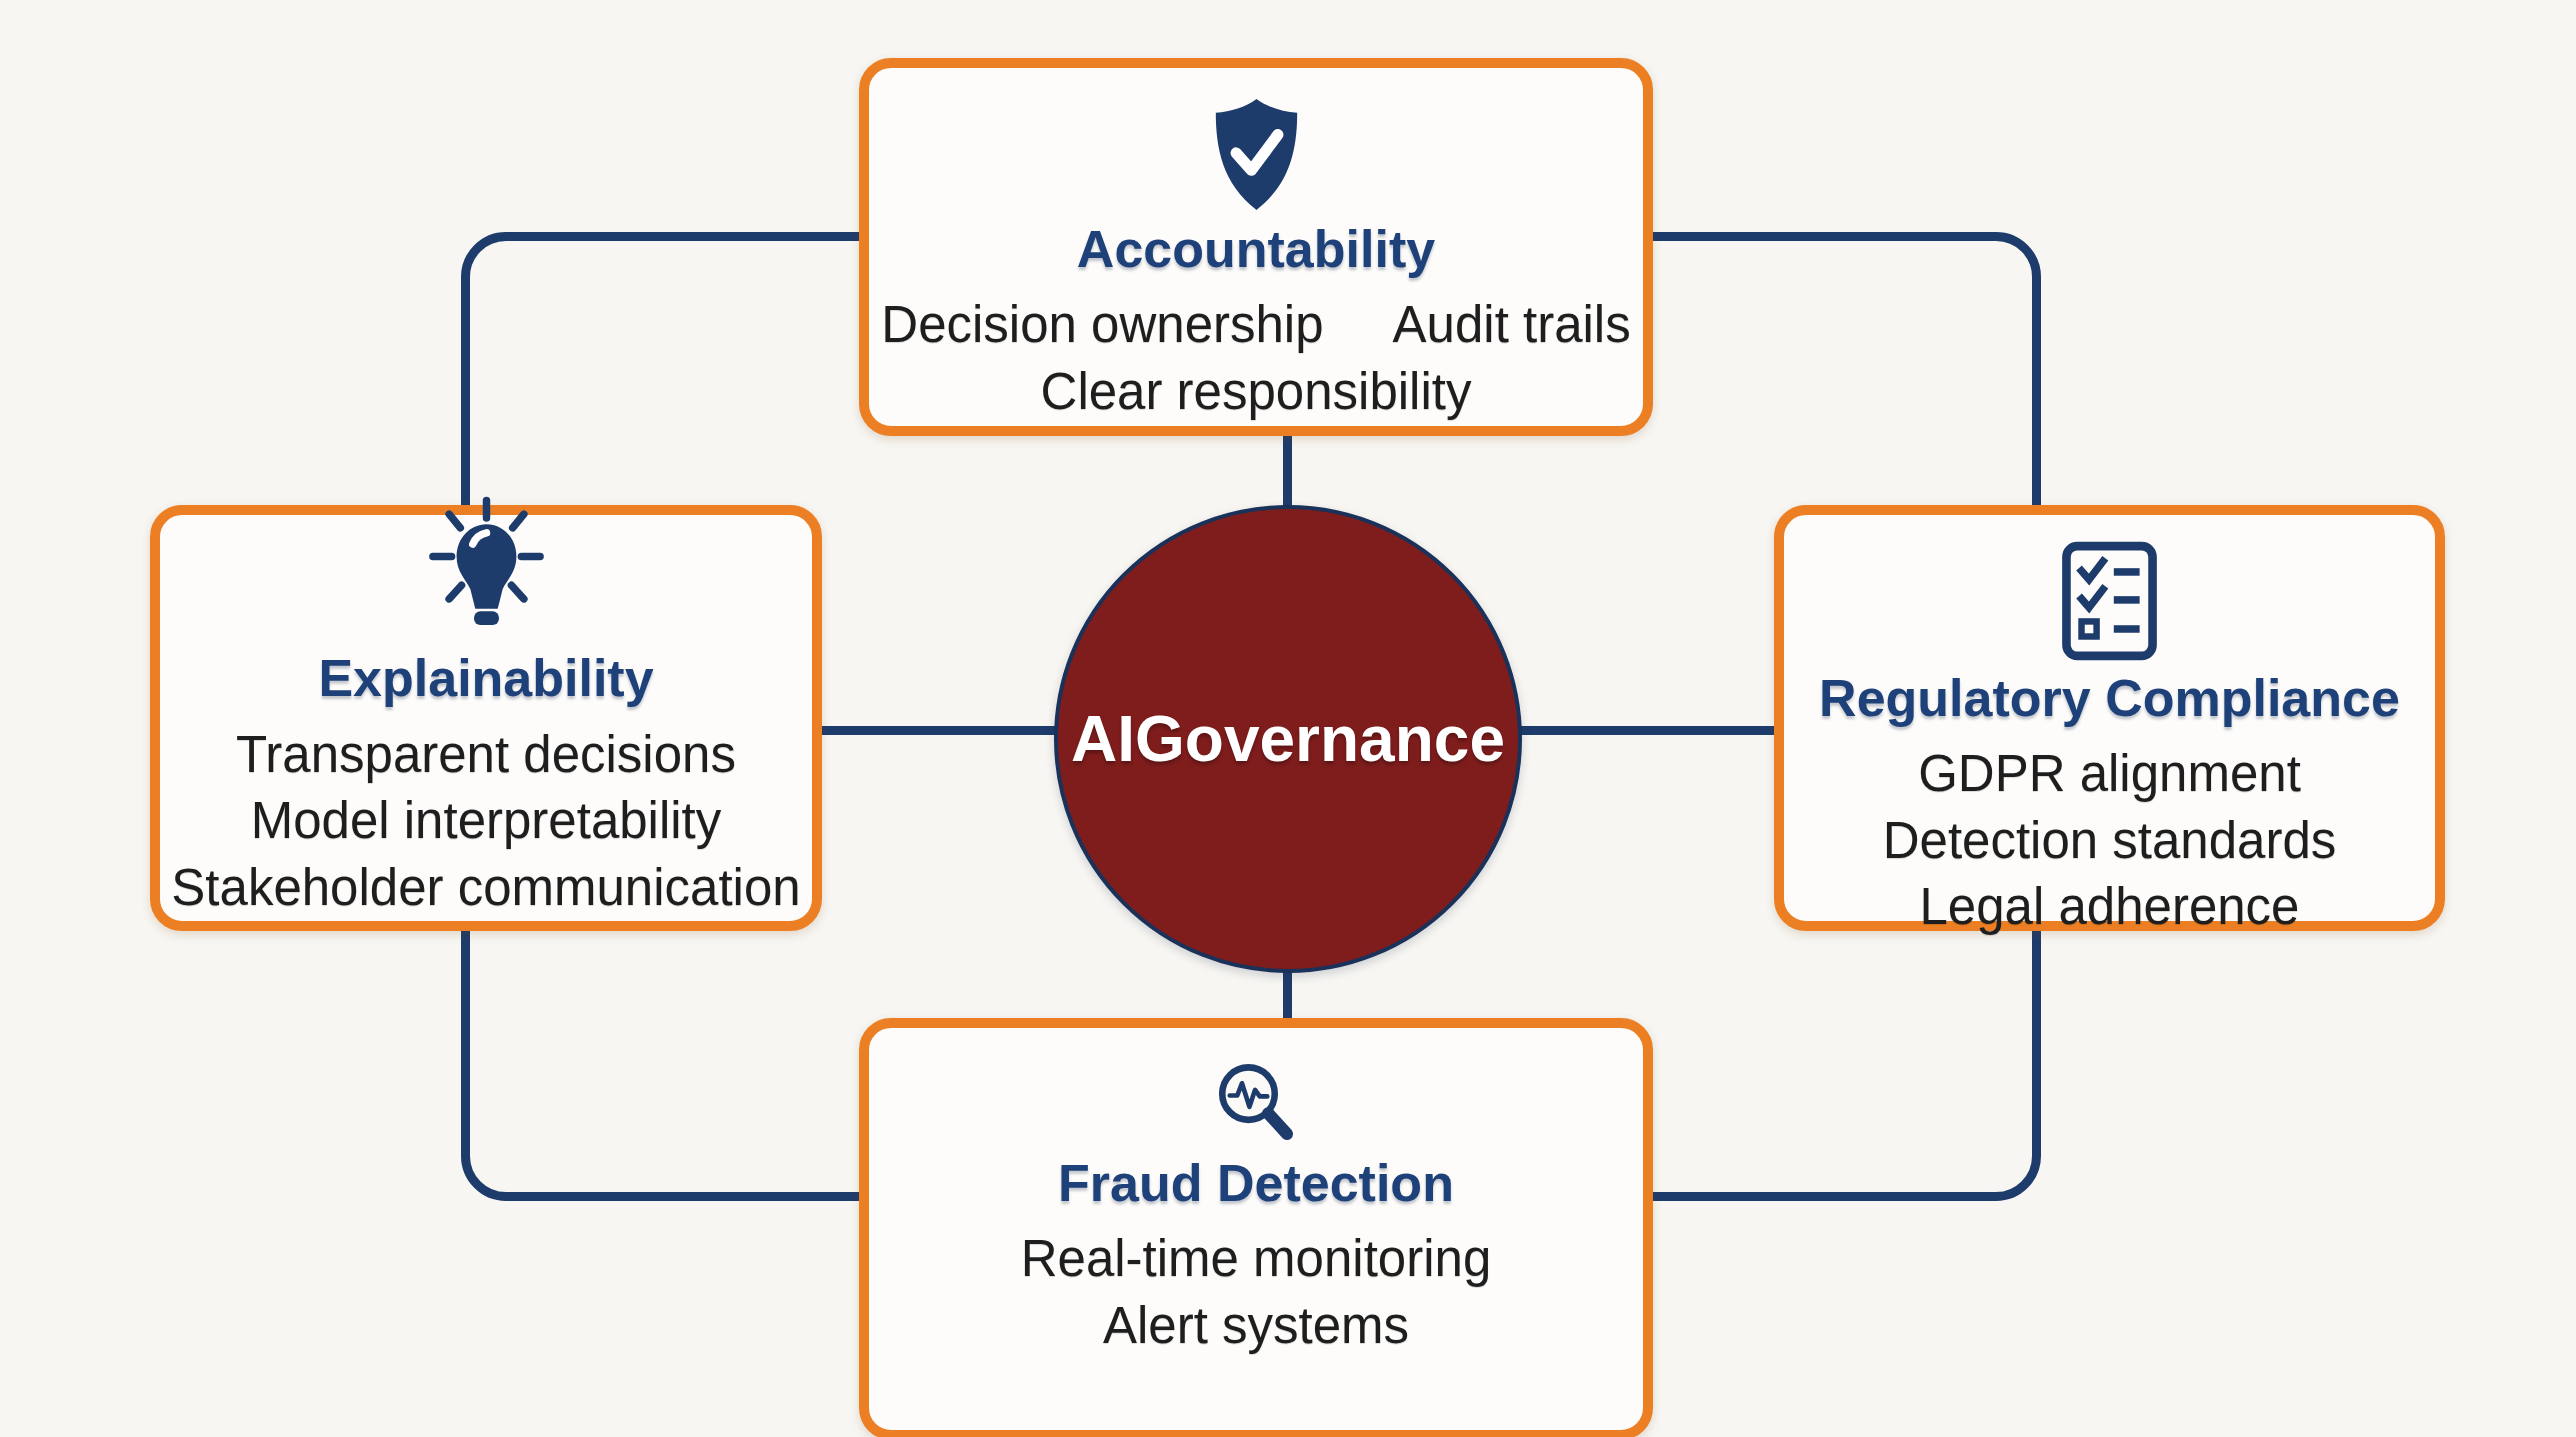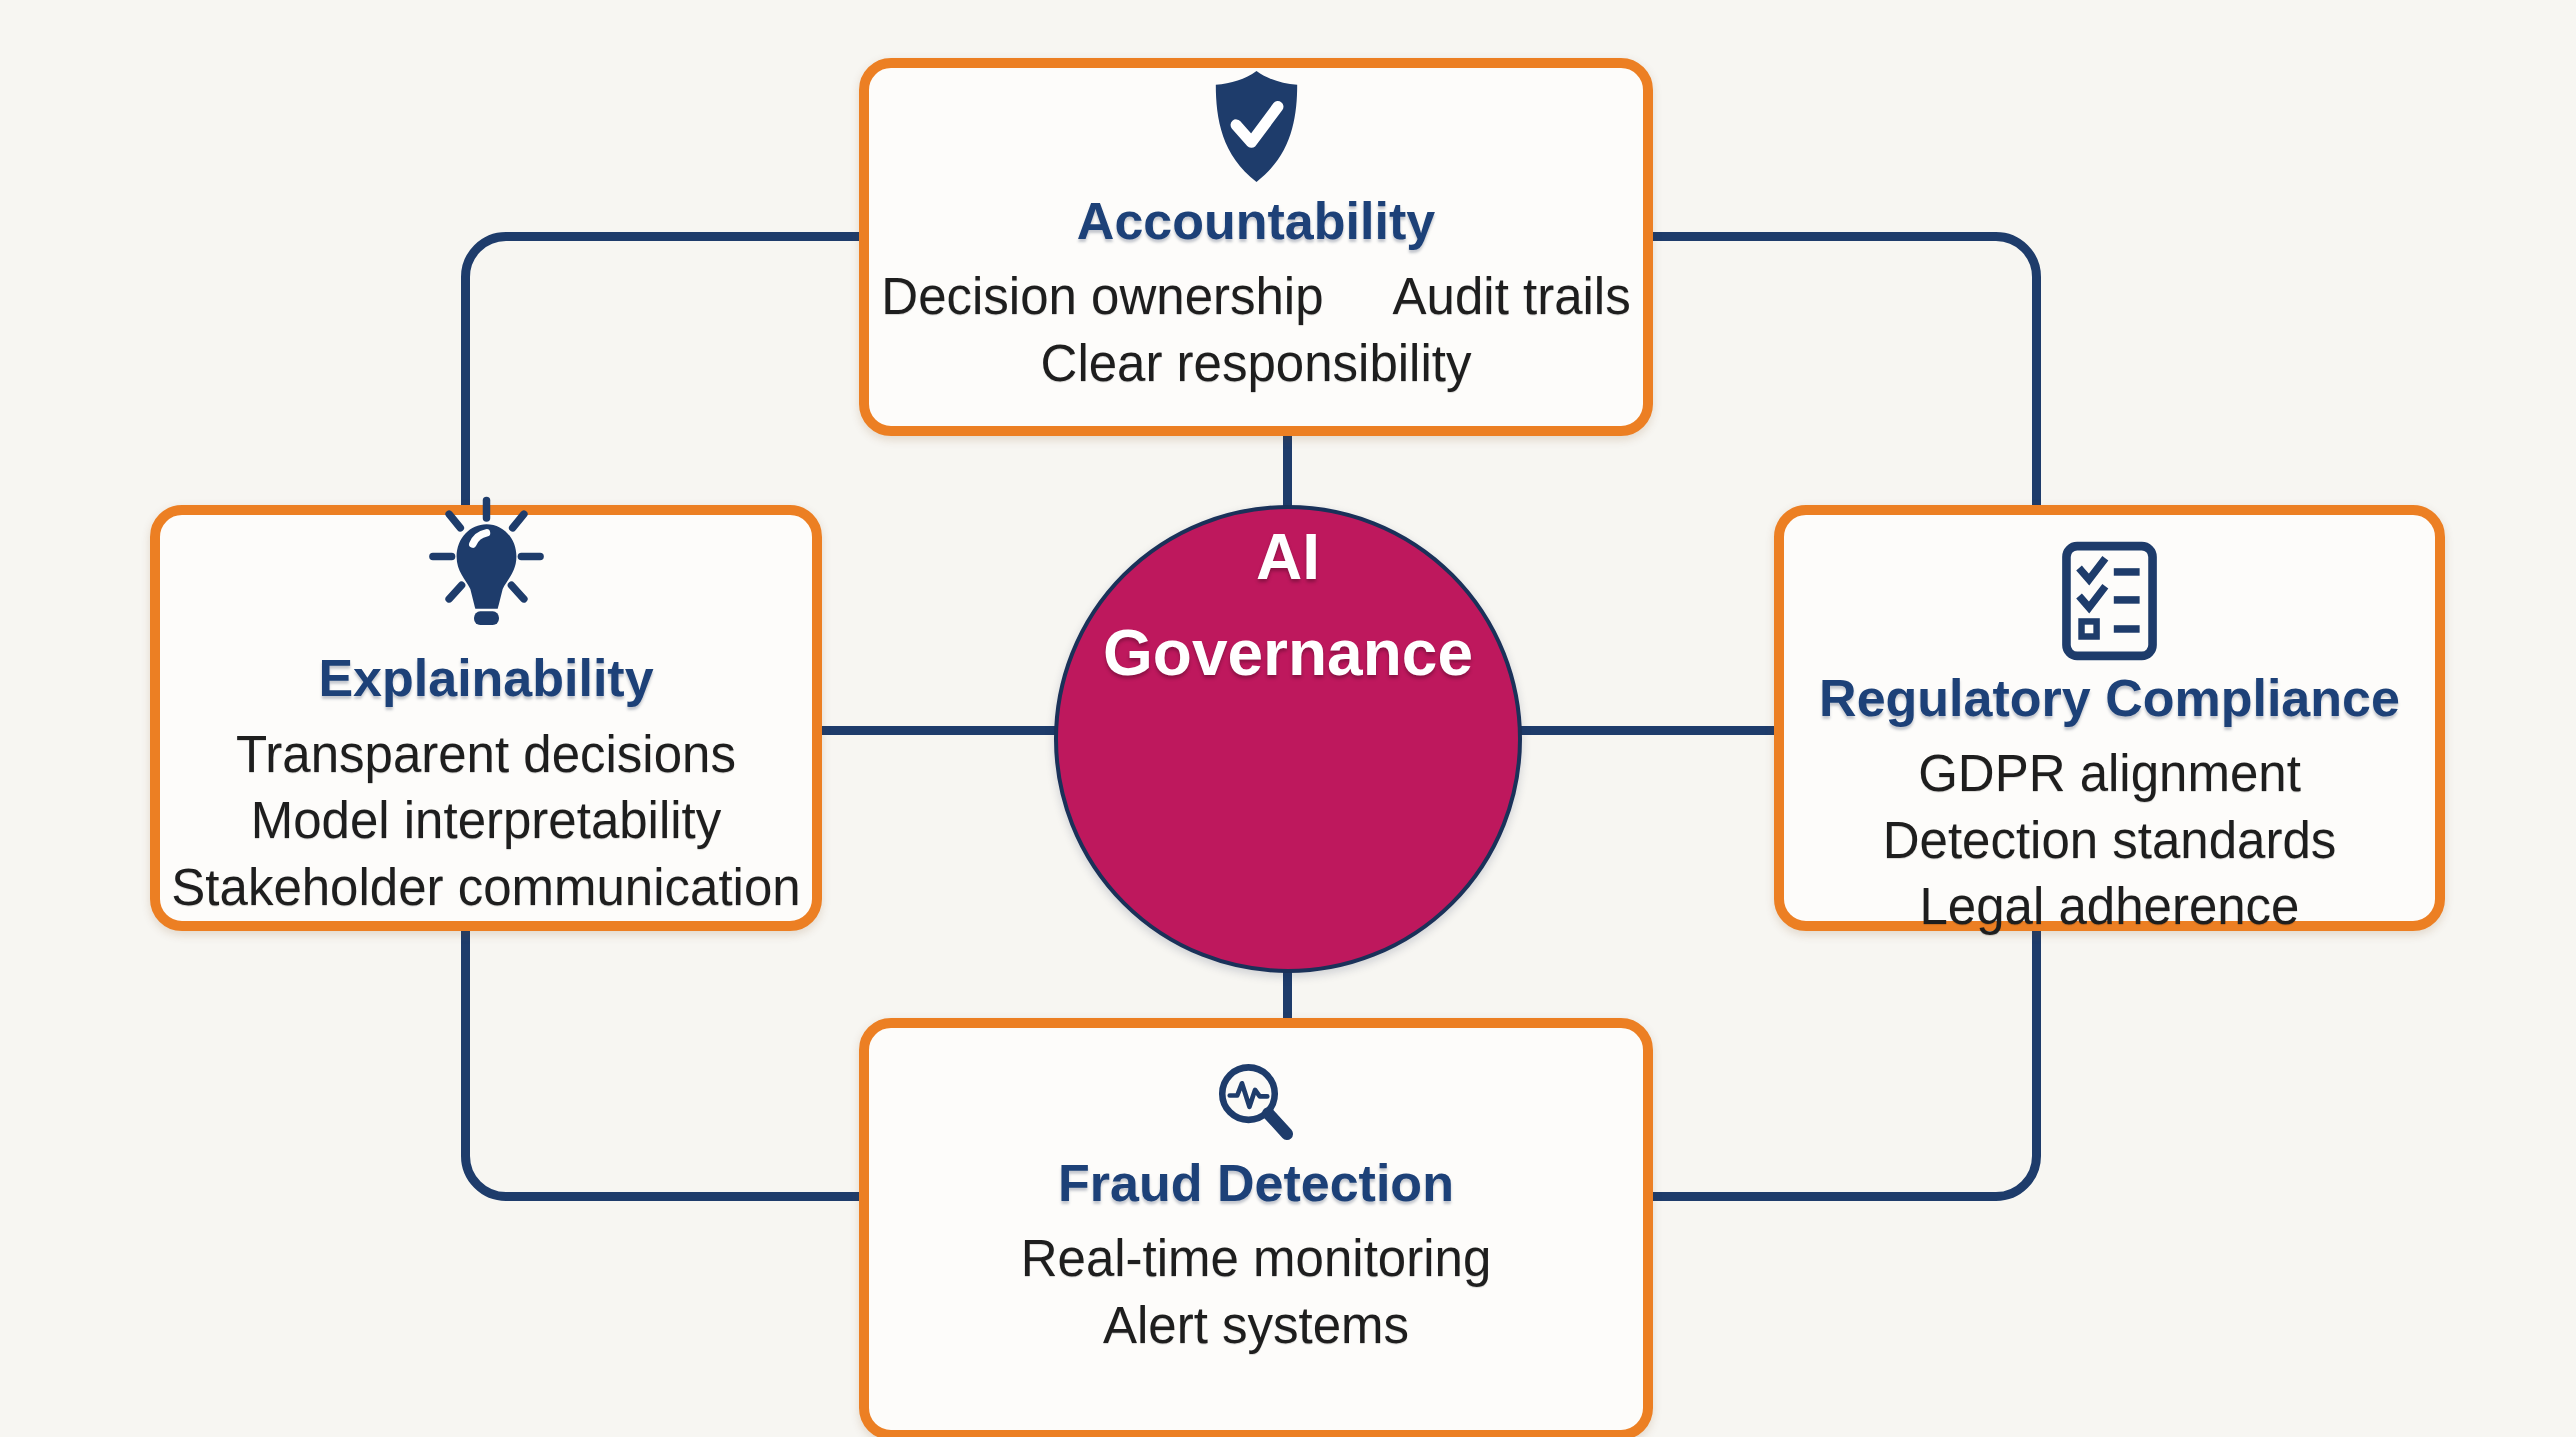--- a/index.html
+++ b/index.html
@@ -18,31 +18,31 @@
   
   .connector-rect{position:absolute;left:461px;top:232px;width:1580px;height:969px;
     border:9.4px solid var(--navy);border-radius:45px;z-index:0;background:transparent;}
   .center-vline{position:absolute;left:1283px;top:393px;width:9.4px;height:758px;
     background:var(--navy);z-index:0;}
   .center-hline{position:absolute;left:768px;top:726px;width:1067px;height:9.4px;
     background:var(--navy);z-index:0;}
 
   
   .hub{position:absolute;left:1054px;top:505px;width:468px;height:468px;border-radius:50%;
-    background:#be185d;border:4.7px solid #1a3159;z-index:1;
-    display:flex;flex-direction:column;align-items:center;justify-content:flex-start;
+    background:#7f1d1d;border:4.7px solid #1a3159;z-index:1;
+    display:flex;flex-direction:row;align-items:center;justify-content:center;
     box-shadow:0 3.7px 9.4px rgba(20,35,70,.18);}
   .hub-text{color:#fff;font-weight:700;font-size:64px;line-height:1.5;text-align:center;
     text-shadow:0 2.8px 3.7px rgba(0,0,0,.28);}
 
   
   .node{position:absolute;background:var(--box-bg);border:10.3px solid var(--orange);
     border-radius:32px;z-index:2;display:flex;flex-direction:column;align-items:center;
     box-shadow:0 3.7px 9.4px rgba(120,60,0,.16);}
-  .node-top{left:859px;top:58px;width:794px;height:378px;}
+  .node-top{left:859px;top:58px;width:794px;height:378px;padding-top:28px;}
   .node-left{left:150px;top:505px;width:672px;height:426px;padding-top:17px;justify-content:flex-end;}
   .node-right{left:1774px;top:505px;width:671px;height:426px;padding-top:24px;}
   .node-bottom{left:859px;top:1018px;width:794px;height:422px;padding-top:30px;}
 
   .node-icon{flex:0 0 auto;display:flex;align-items:center;justify-content:center;}
   .node-title{color:var(--navy-title);font-weight:700;font-size:52px;line-height:1.15;
     margin-top:5.6px;text-align:center;text-shadow:0 2.8px 2.8px rgba(25,40,70,.25);}
   .node-body{margin-top:13px;color:var(--body-text);font-size:51px;line-height:1.3;
     text-align:center;text-shadow:0 0.9px 0.9px rgba(0,0,0,.15);}
   .body-row{display:flex;gap:69px;justify-content:center;}

